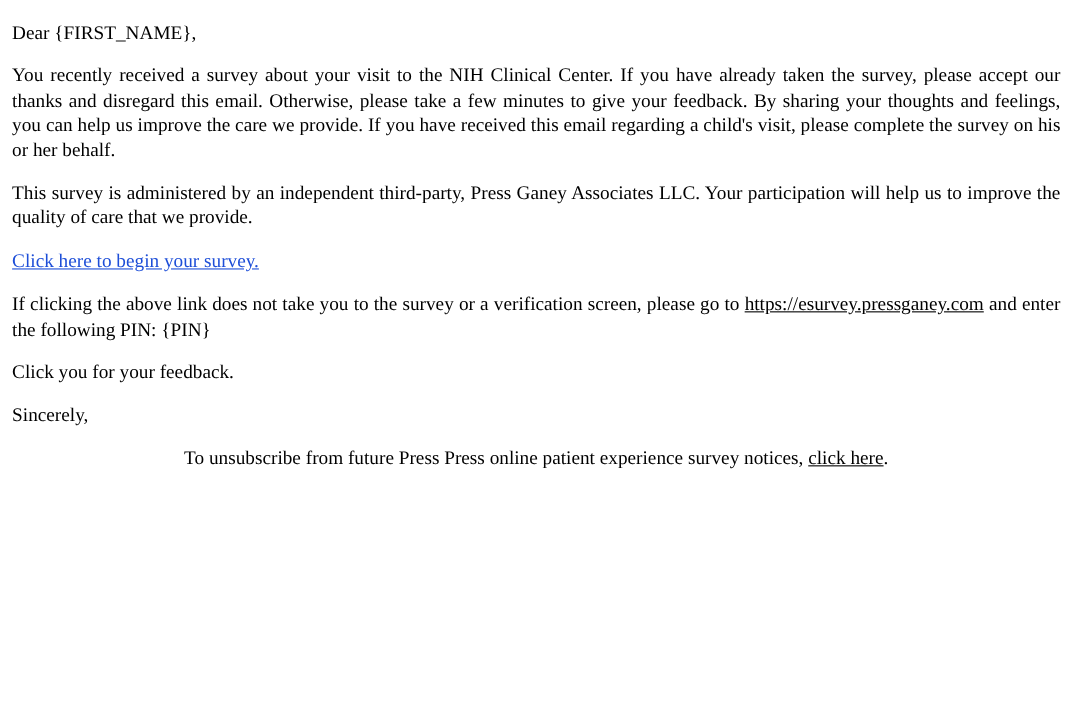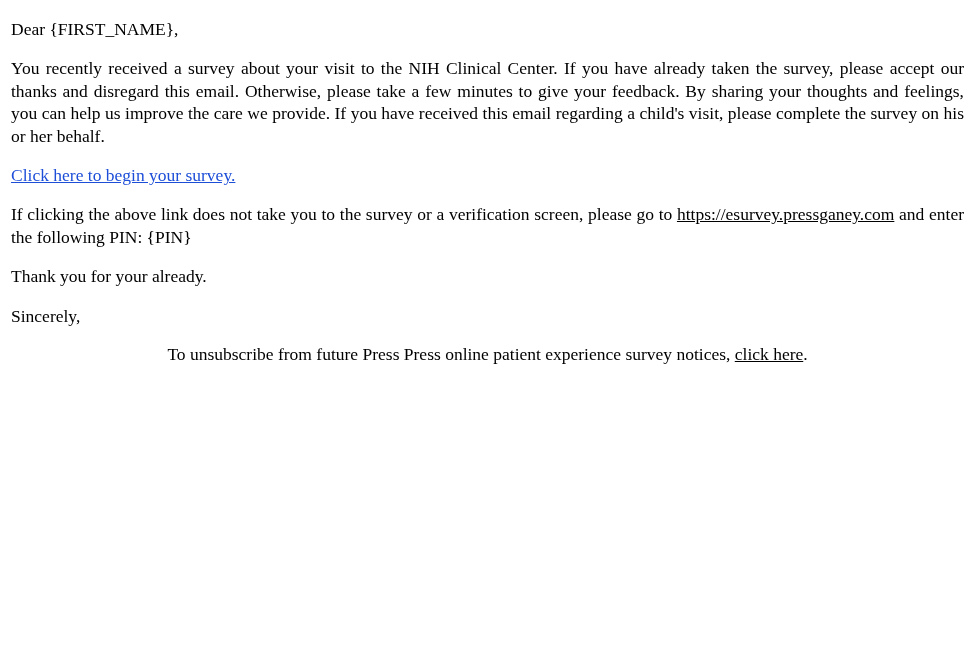--- a/index.html
+++ b/index.html
@@ -61,26 +61,27 @@
 </style>
 </head>
 <body>
 
 <div class="page">
 
   <p class="nojust">Dear {FIRST_NAME},</p>
 
   <p>You recently received a survey about your visit to the NIH Clinical Center. If you have already taken the survey, please accept our thanks and disregard this email. Otherwise, please take a few minutes to give your feedback. By sharing your thoughts and feelings, you can help us improve the care we provide. If you have received this email regarding a child's visit, please complete the survey on his or her behalf.</p>
 
+  <p>This survey is administered by an independent third-party, Press Ganey Associates LLC. Your participation will help us to improve the quality of care that we provide.</p>
 
   <p class="nojust"><a href="#" class="survey-link">Click here to begin your survey.</a></p>
 
   <p><span>If clicking the above link does not take you to the survey or a verification screen, please go to </span><a href="#">https://esurvey.pressganey.com</a><span> and enter the following PIN: {PIN}</span></p>
 
-  <p class="nojust">Thank you for your already.</p>
+  <p class="nojust">Click you for your feedback.</p>
 
   <p class="nojust closing">Sincerely,</p>
 
 
 
   <p class="centered unsub"><span>To unsubscribe from future Press Press online patient experience survey notices, </span><a href="#">click here</a><span>.</span></p>
 
 </div>
 
 </body></html>

